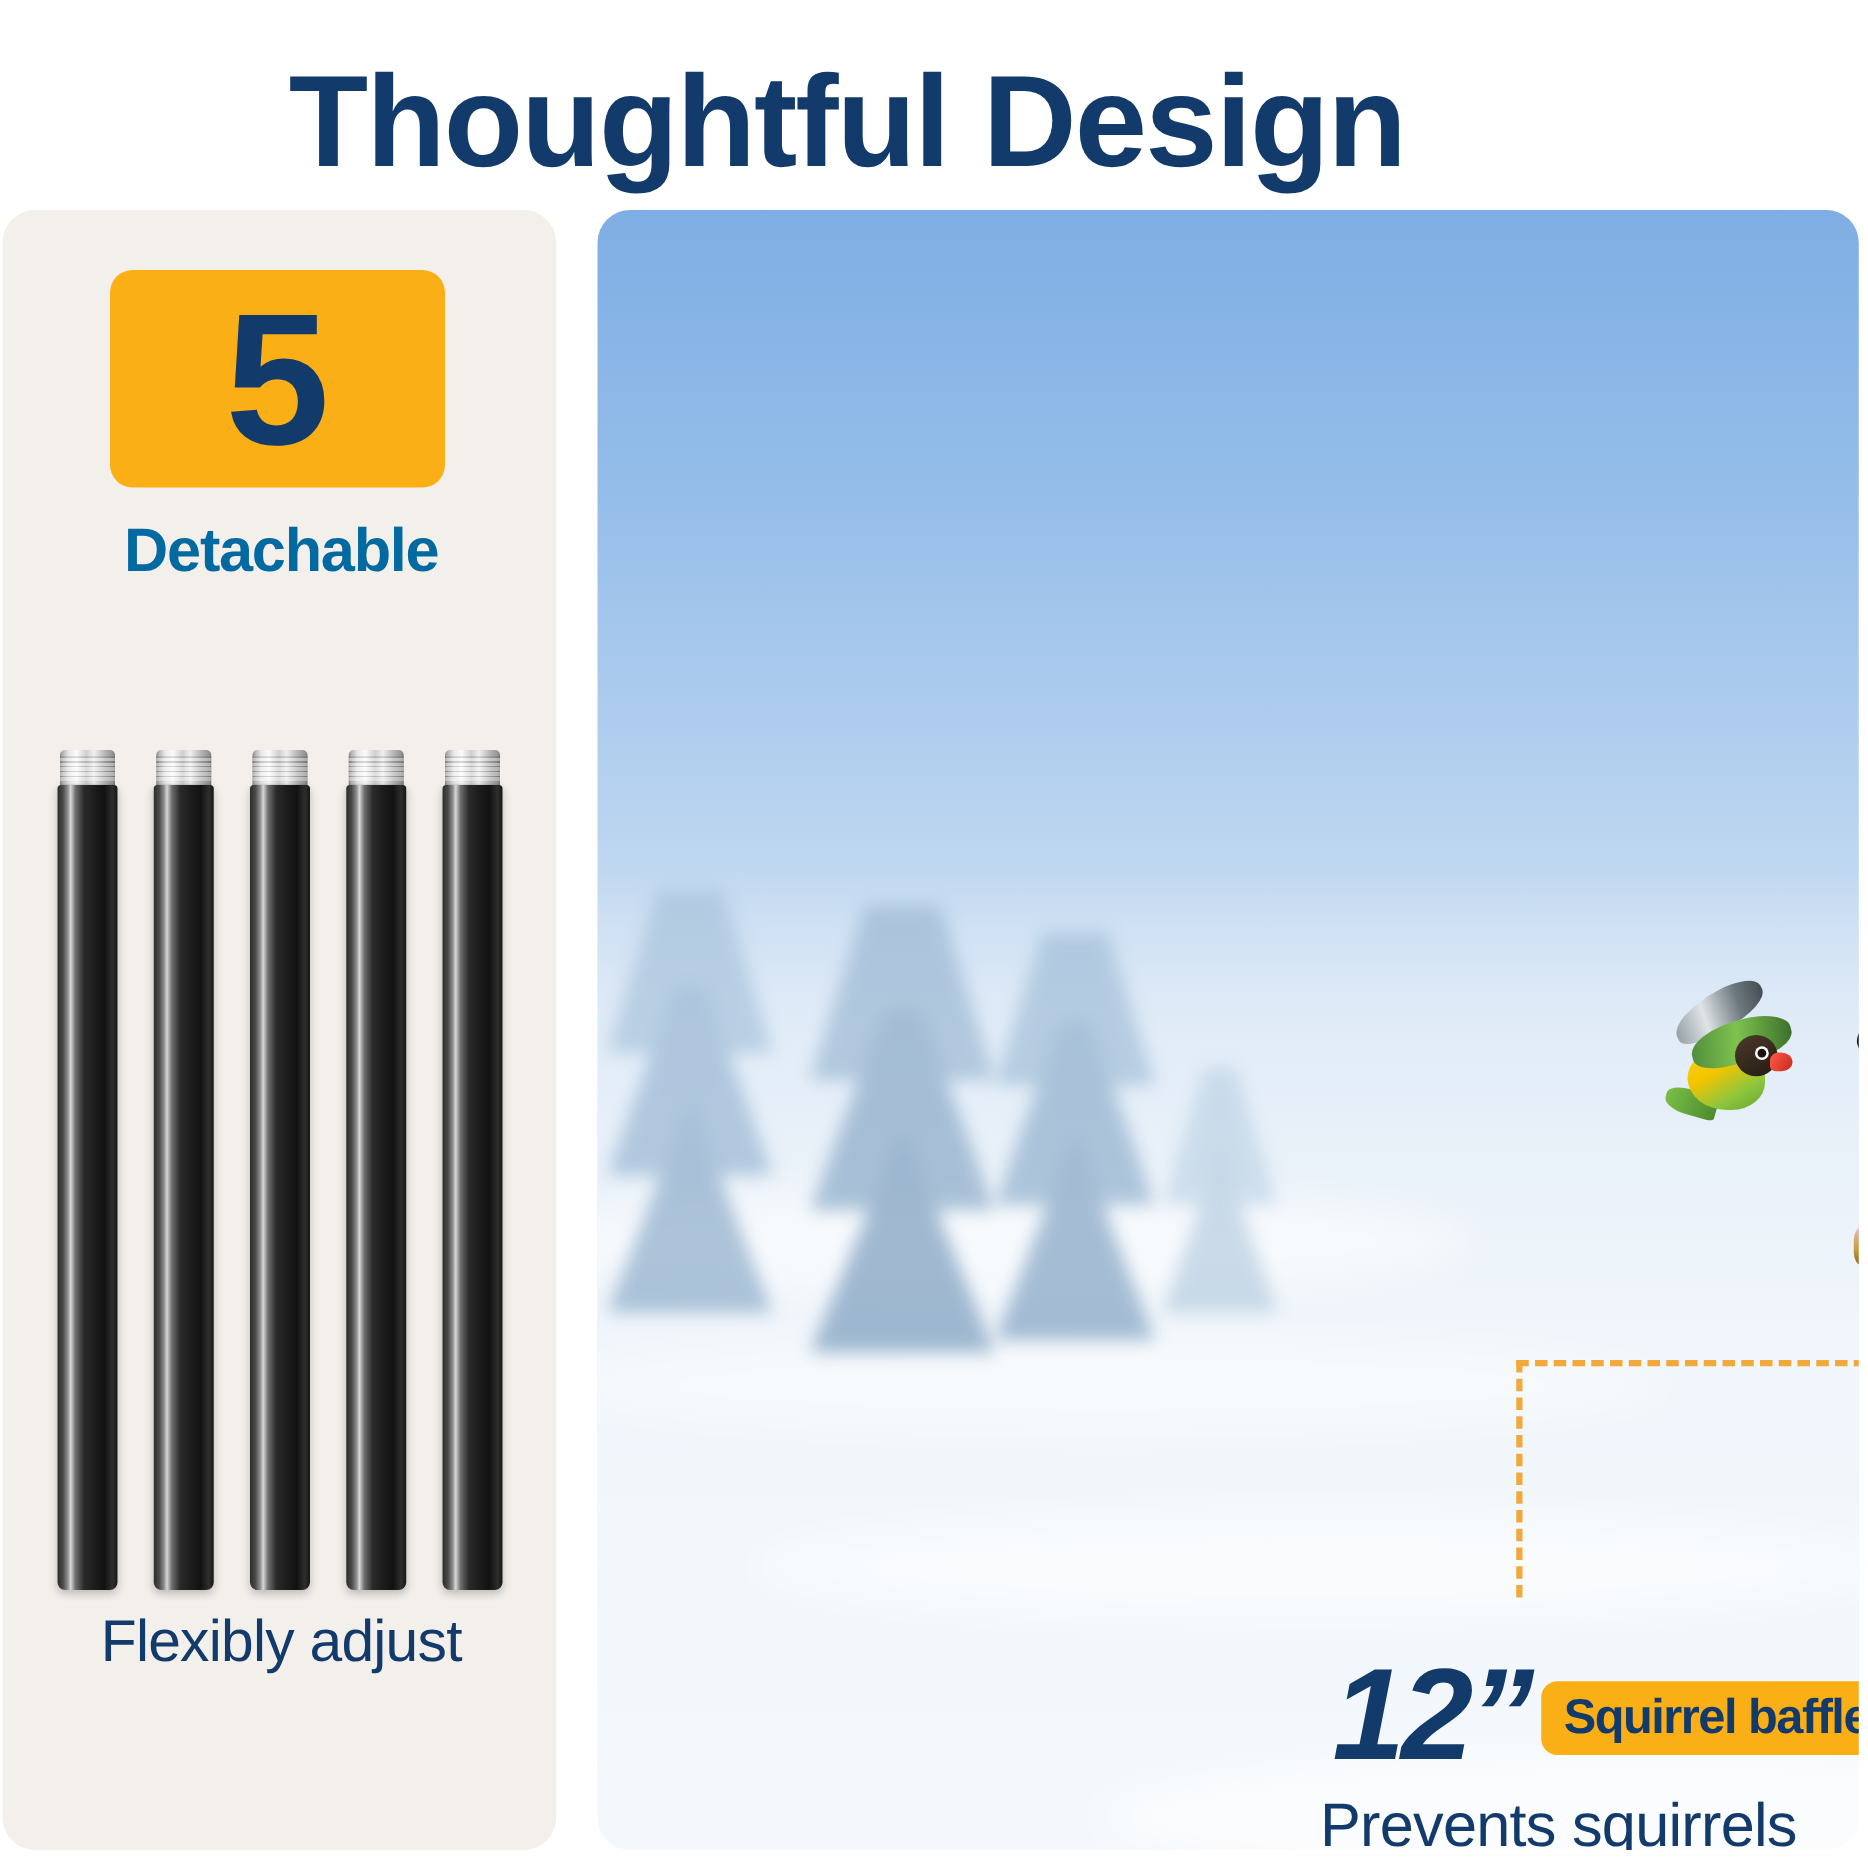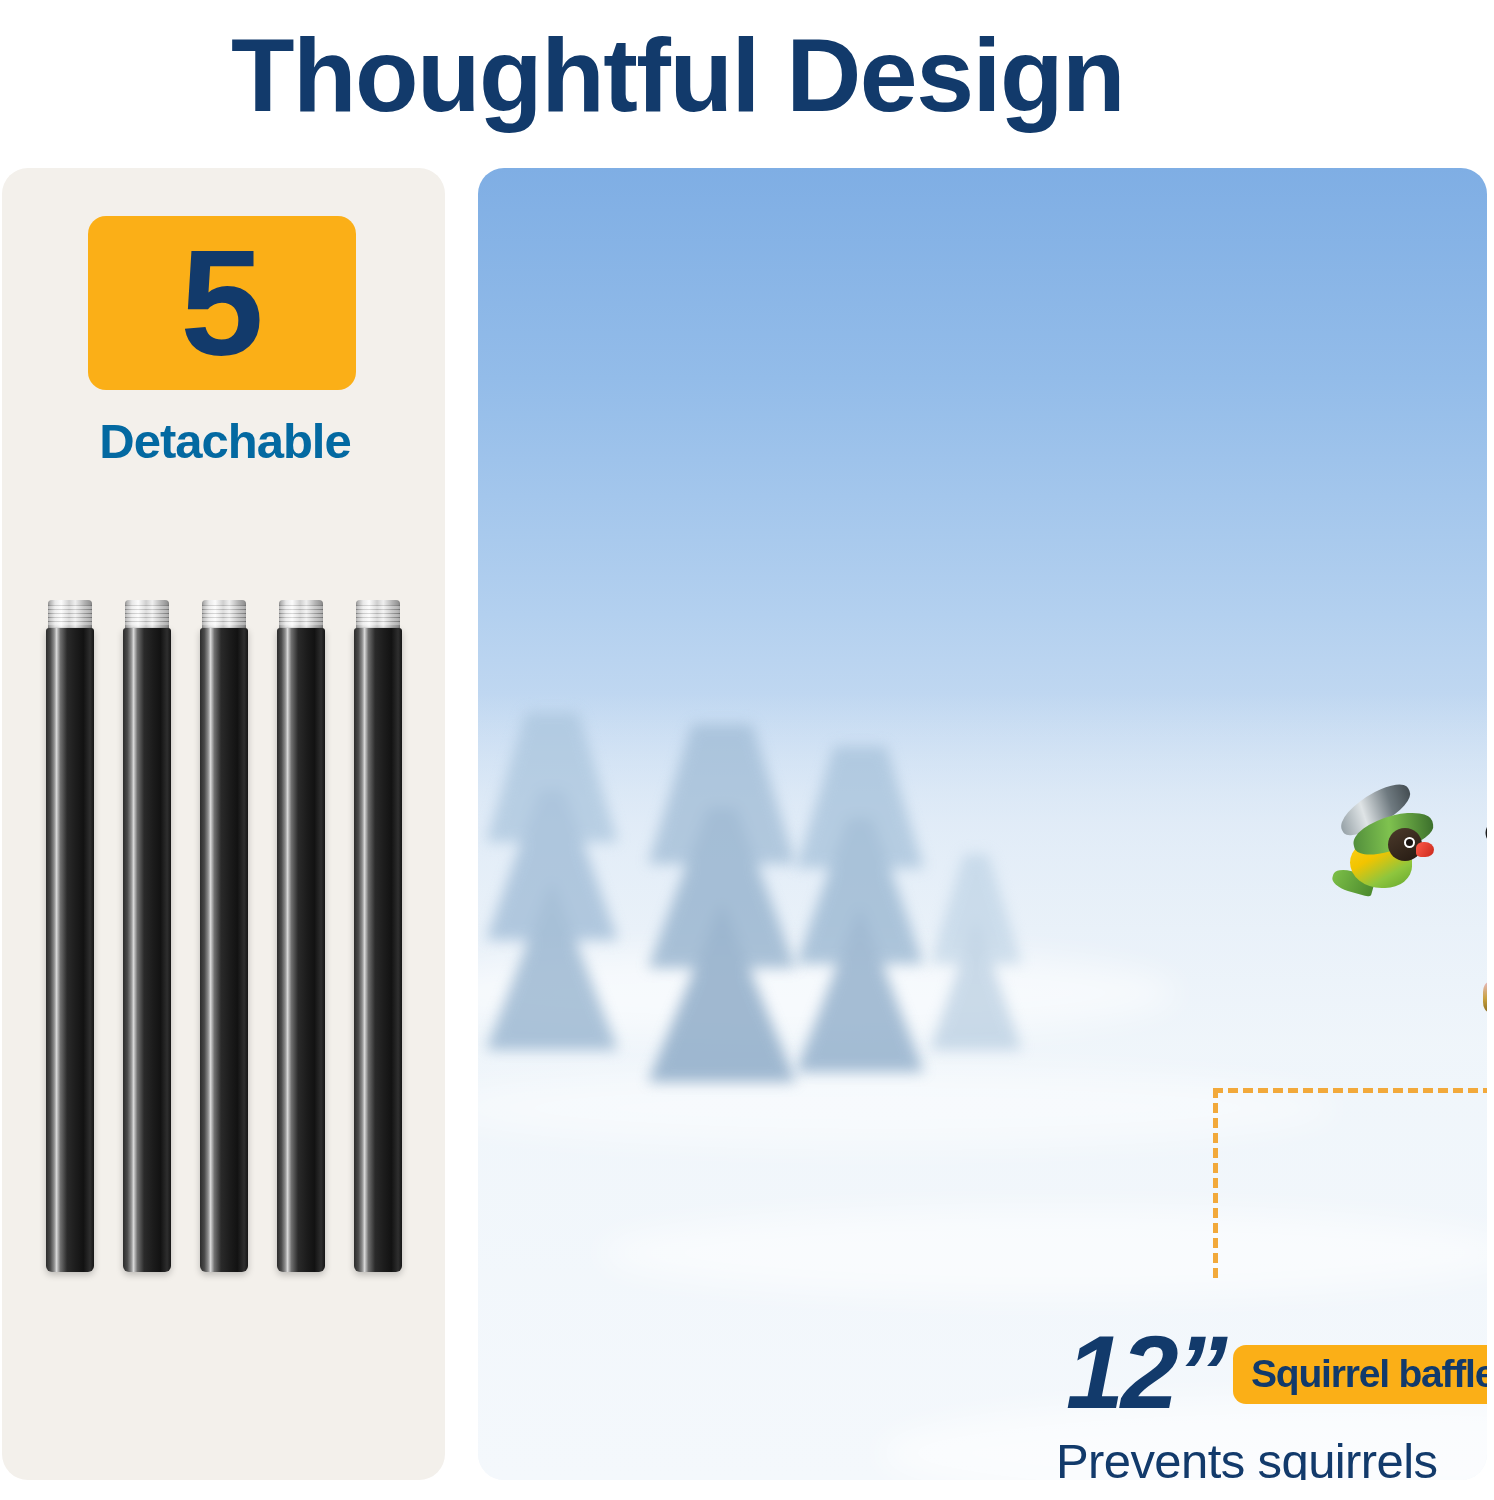--- a/index.html
+++ b/index.html
@@ -7,21 +7,21 @@
     width:1494px;height:1500px;
     background:#ffffff;
     font-family:"Liberation Sans", sans-serif;
     overflow:hidden;
     position:relative;
   }
 
   
   .headline{
     position:absolute;left:0;top:0;width:1355px;height:150px;
-    display:flex;align-items:center;justify-content:center;
+    display:flex;align-items:flex-end;justify-content:center;
     color:#123A6B;
     font-size:104px;line-height:104px;
     font-weight:bold;letter-spacing:-1.5px;
     white-space:nowrap;
   }
 
   
   .left-card{
     position:absolute;left:2px;top:168px;width:443px;height:1312px;
     background:#F3F0EB;border-radius:26px;overflow:hidden;
@@ -182,20 +182,21 @@
       <div class="cap"></div>
       <div class="body"></div>
     </div>
     <div class="pole" style="left:352px;">
       <div class="cap"></div>
       <div class="body"></div>
     </div>
   </div>
 
   <div class="left-footer">
+    <div>Flexibly adjust</div>
   </div>
 </div>
 
 <div class="right-card">
 
   <div class="snow-ground"></div>
   <div class="snow-band" style="left:-60px;top:780px;width:760px;height:90px;background:rgba(255,255,255,.55);"></div>
   <div class="snow-band" style="left:-40px;top:900px;width:900px;height:80px;background:rgba(255,255,255,.45);"></div>
   <div class="snow-band" style="left:120px;top:1040px;width:920px;height:90px;background:rgba(255,255,255,.55);"></div>
   <div class="snow-band" style="left:400px;top:1230px;width:900px;height:110px;background:rgba(255,255,255,.6);"></div>

